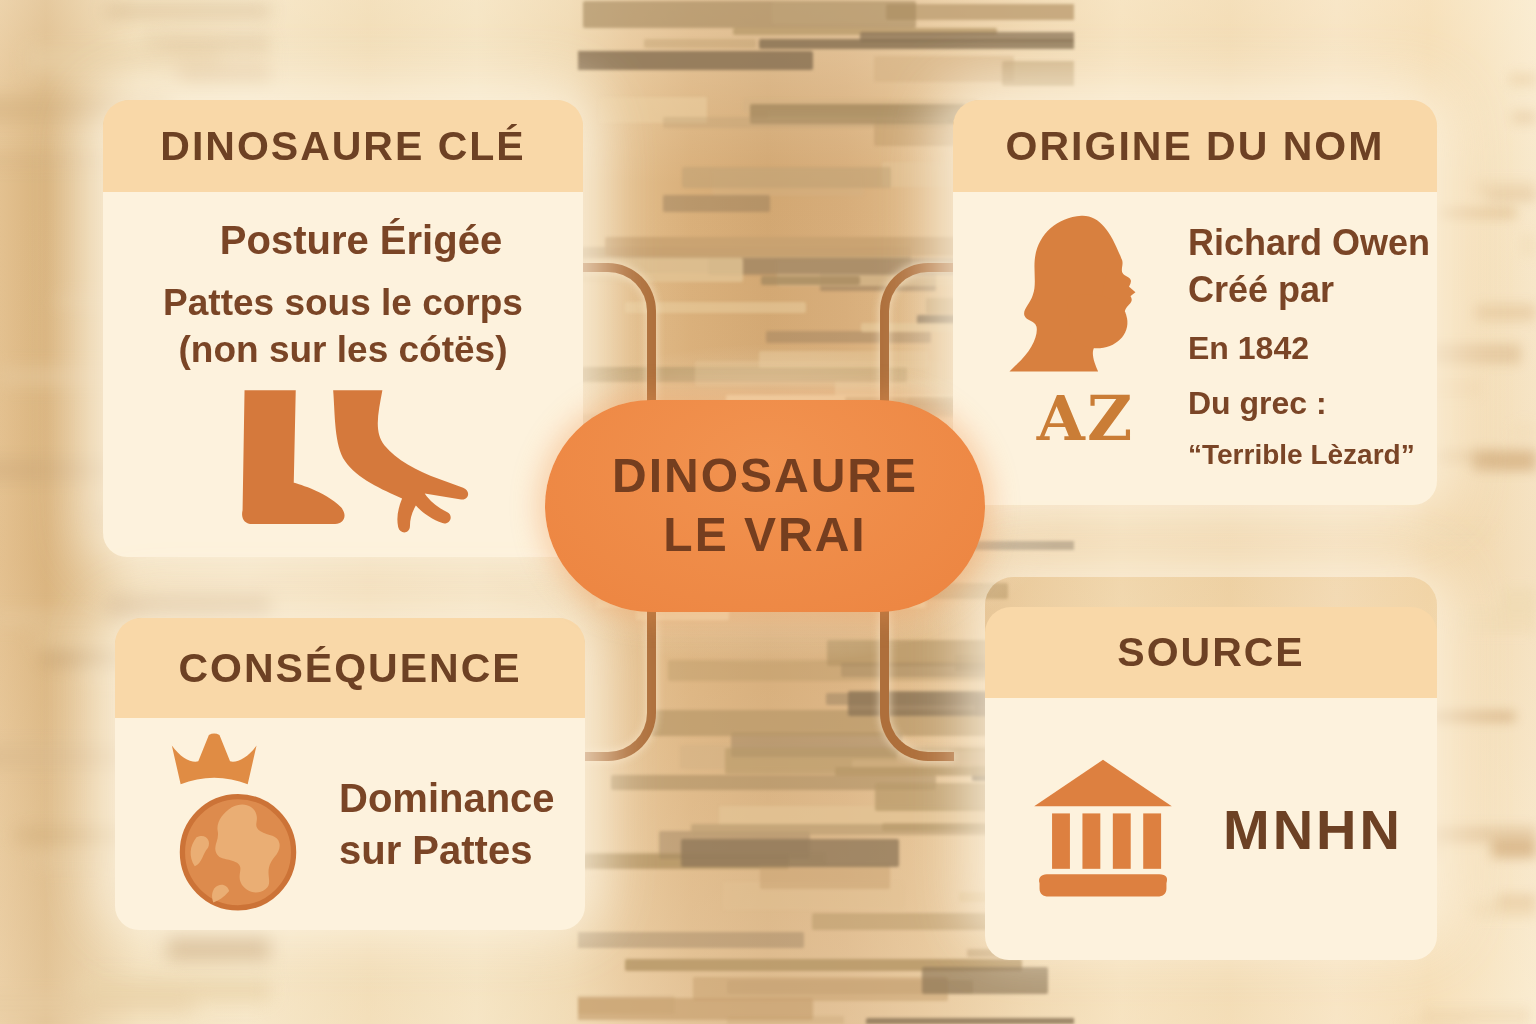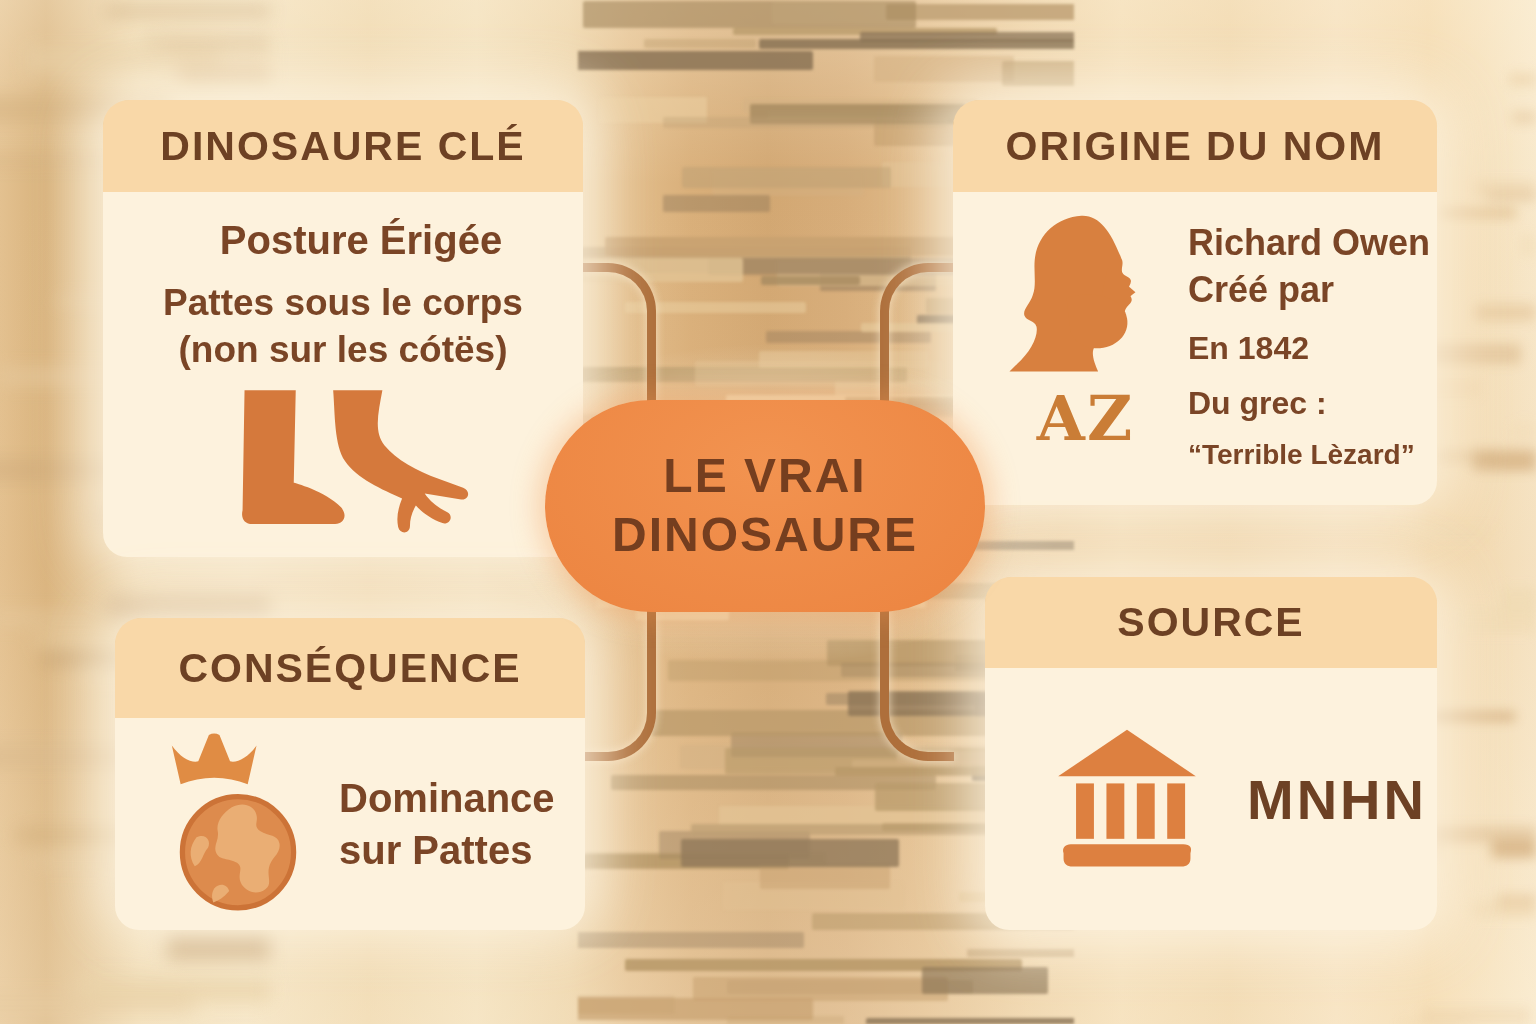--- a/index.html
+++ b/index.html
@@ -62,22 +62,22 @@
   .origin-big{font-size:36px;line-height:1.3;}
   .origin-small{font-size:32px;line-height:1.3;margin-top:14px;}
   .origin-small2{font-size:28px;line-height:1.3;margin-top:12px;}
 
   #card-consequence{left:115px;top:618px;width:470px;height:302px;}
   #card-consequence .card-header{height:100px;}
   #card-consequence .card-body{height:212px;display:flex;align-items:center;padding-left:48px;}
   .cons-text{font-size:40px;font-weight:bold;color:#7a4526;line-height:1.3;margin-left:26px;}
 
   #card-source{left:985px;top:577px;width:452px;height:353px;}
-  #card-source .card-header{height:91px;}
-  #card-source .card-body{height:262px;display:flex;align-items:center;padding-left:66px;}
+  #card-source .card-header{height:91px;margin-top:30px;}
+  #card-source .card-body{height:262px;display:flex;align-items:center;padding-left:42px;}
   .source-value{font-size:56px;font-weight:bold;color:#6d4124;letter-spacing:3px;margin-left:44px;}
   
   #center-pill{
     position:absolute;left:545px;top:400px;width:440px;height:212px;
     background:radial-gradient(ellipse at 50% 30%, #f29350, #ec8440);
     border-radius:106px;display:flex;flex-direction:column;
     align-items:center;justify-content:center;
     box-shadow:0 0 26px 8px rgba(240,150,80,.35);
   }
   .pill-line{color:#753e1f;font-weight:bold;font-size:48px;letter-spacing:2px;line-height:1.22;}
@@ -330,15 +330,15 @@
           <rect x="130" y="62" width="20" height="62"></rect>
           <path d="M22,130 L148,130 C156,130 158,134 156,140 L156,146 C156,152 152,155 146,155 L24,155 C18,155 14,152 14,146 L14,140 C12,134 16,130 22,130 Z"></path>
         </g>
       </svg>
     </div>
     <div class="source-value">MNHN</div>
   </div>
 </div>
 
 <div id="center-pill">
+  <div class="pill-line">DINOSAURE</div>
   <div class="pill-line">LE VRAI</div>
-  <div class="pill-line">DINOSAURE</div>
 </div>
 
 </body></html>

